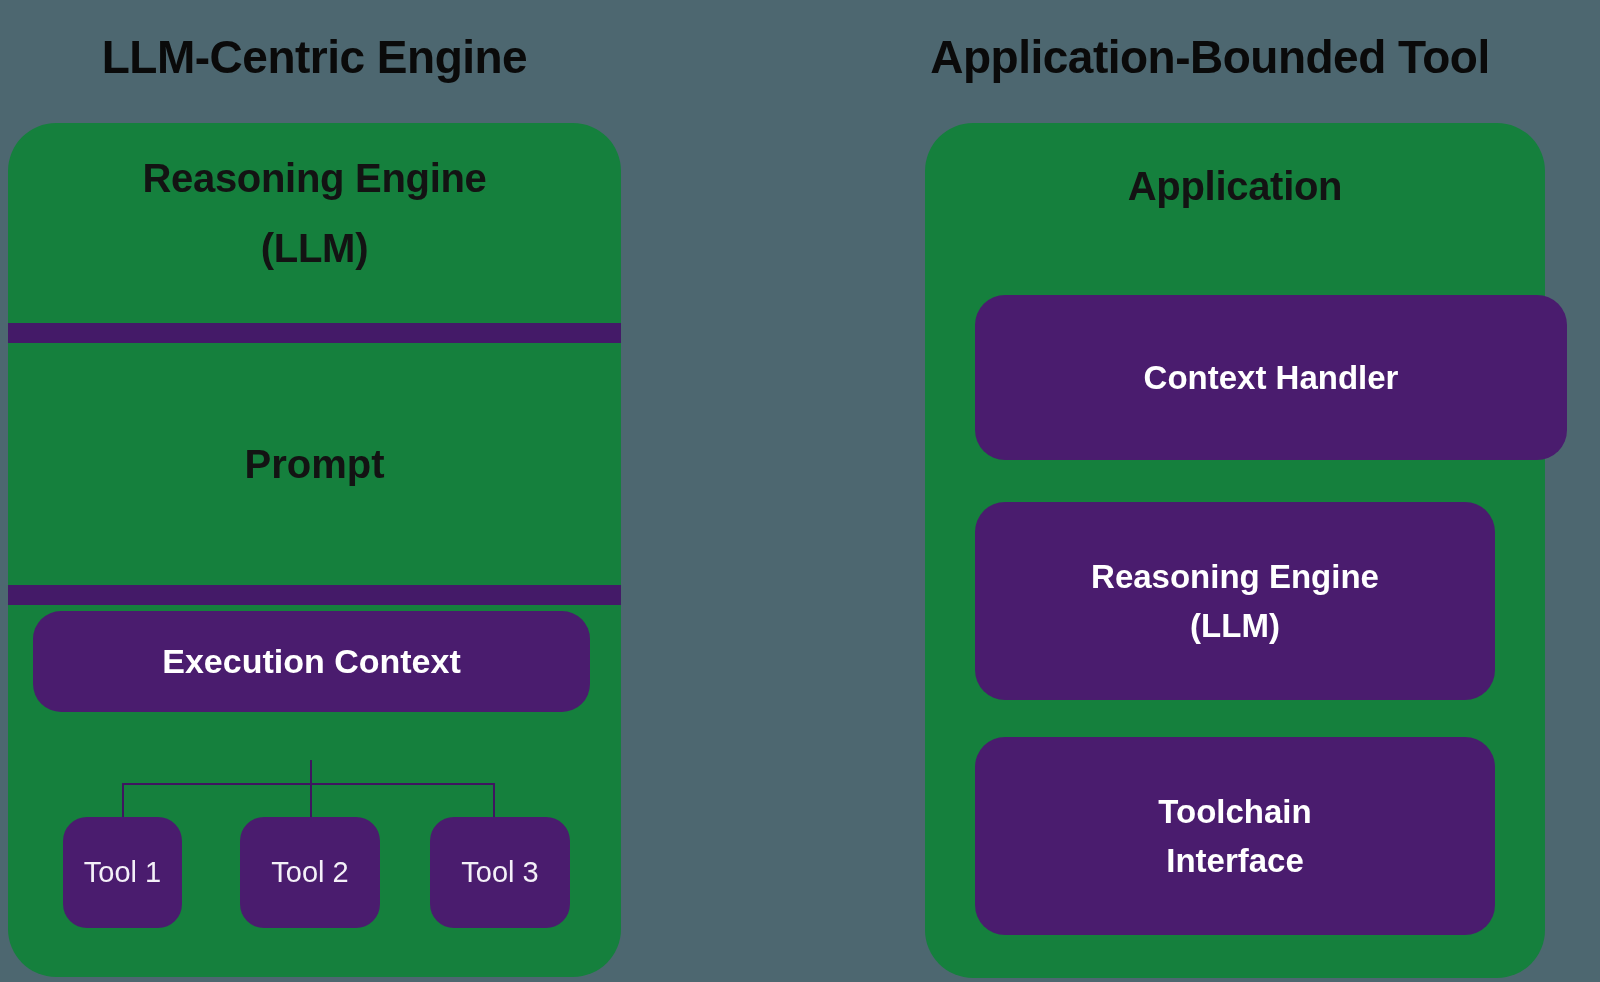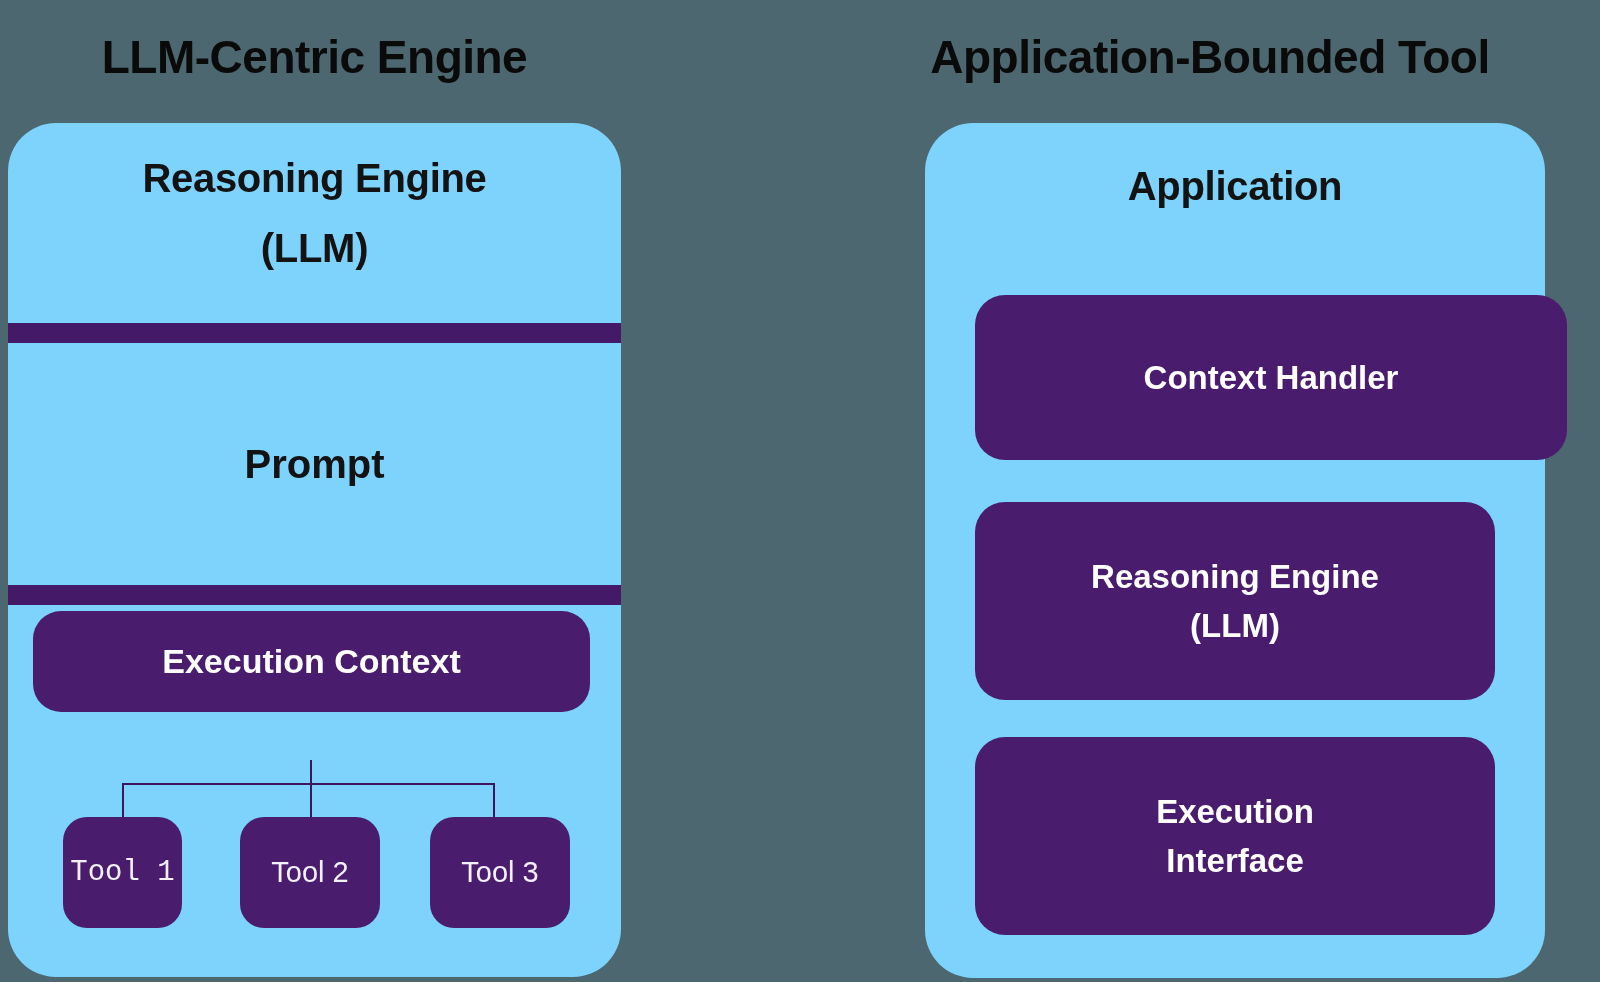--- a/index.html
+++ b/index.html
@@ -8,21 +8,21 @@
     font-family:"Liberation Sans", sans-serif;
     background:#4D6770;
   }
   .page-title{
     position:absolute;top:26px;height:62px;line-height:62px;
     text-align:center;font-size:46px;font-weight:bold;letter-spacing:-0.5px;
     color:#0A0A0A;white-space:nowrap;
   }
   .panel{
     position:absolute;top:123px;height:854px;
-    background:#7dd3fc;border-radius:48px;
+    background:#15803d;border-radius:48px;
   }
   .panel-header{
     position:absolute;left:0;right:0;text-align:center;
     font-size:40px;font-weight:bold;color:#131313;letter-spacing:-0.3px;
   }
   .hbar{
     position:absolute;left:0;right:0;height:20px;background:#441A68;
   }
   .purple-box{
     position:absolute;background:#4A1C6E;border-radius:30px;
@@ -67,21 +67,21 @@
 
   <div class="purple-box" style="left:25px;top:488px;width:557px;height:101px;border-radius:28px;">
     <div class="box-line" style="font-size:34px;">Execution Context</div>
   </div>
 
   <div class="connector" style="left:302px;top:637px;width:2px;height:57px;"></div>
   <div class="connector" style="left:114px;top:660px;width:373px;height:2px;"></div>
   <div class="connector" style="left:114px;top:660px;width:2px;height:34px;"></div>
   <div class="connector" style="left:485px;top:660px;width:2px;height:34px;"></div>
 
-  <div class="tool-box" style="left:55px;width:119px;font-family:Liberation Mono, monospace;">
+  <div class="tool-box" style="left:55px;width:119px;">
     <span class="tool-label">Tool 1</span>
   </div>
   <div class="tool-box" style="left:232px;width:140px;">
     <span class="tool-label">Tool 2</span>
   </div>
   <div class="tool-box" style="left:422px;width:140px;">
     <span class="tool-label">Tool 3</span>
   </div>
 </div>
 
@@ -94,16 +94,16 @@
   <div class="purple-box" style="left:50px;top:172px;width:592px;height:165px;">
     <div class="box-line">Context Handler</div>
   </div>
 
   <div class="purple-box" style="left:50px;top:379px;width:520px;height:198px;">
     <div class="box-line">Reasoning Engine</div>
     <div class="box-line">(LLM)</div>
   </div>
 
   <div class="purple-box" style="left:50px;top:614px;width:520px;height:198px;">
-    <div class="box-line">Execution</div>
+    <div class="box-line">Toolchain</div>
     <div class="box-line">Interface</div>
   </div>
 </div>
 
 </body></html>

